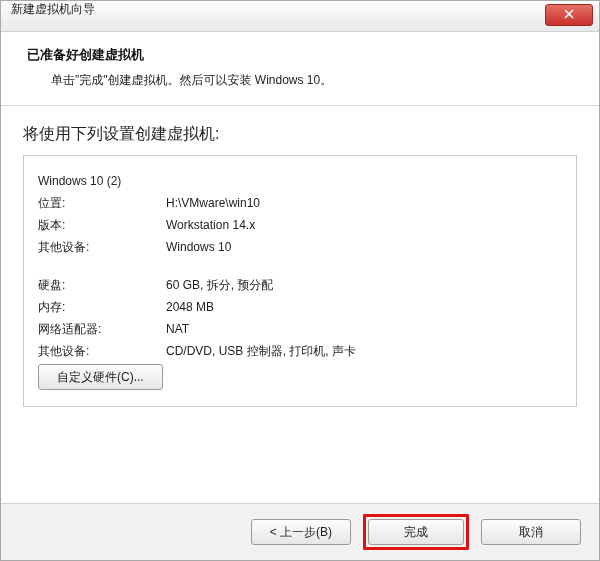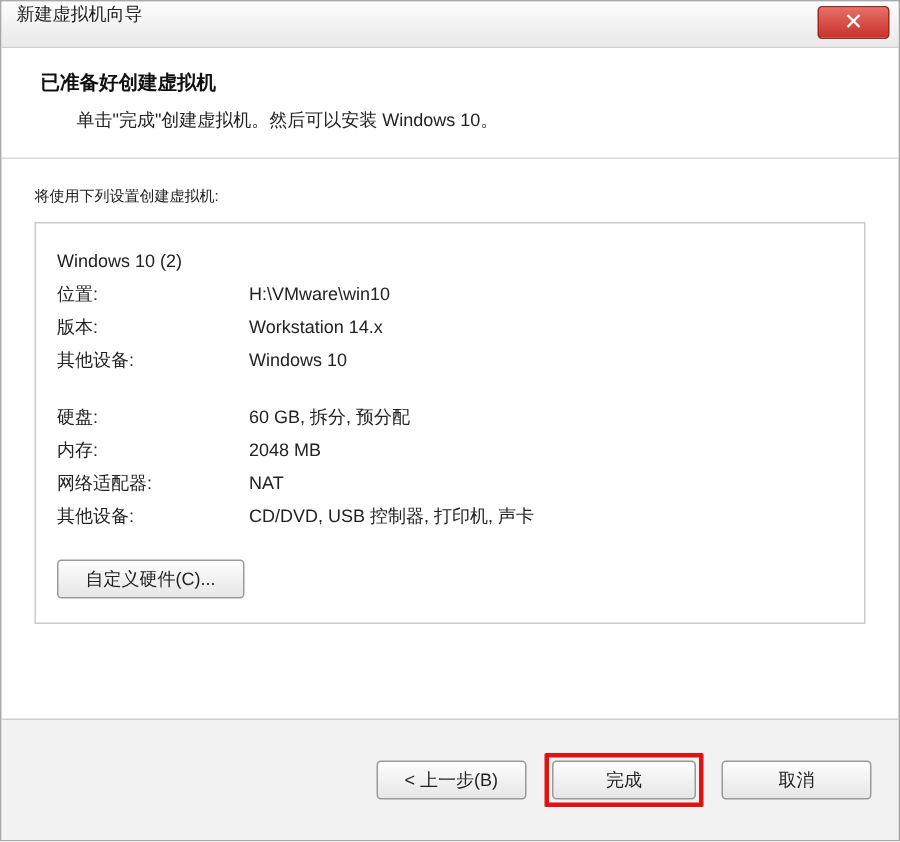--- a/index.html
+++ b/index.html
@@ -5,29 +5,29 @@
   html,body{margin:0;padding:0;font-family:"Microsoft YaHei","SimSun",Tahoma,sans-serif;font-size:12px;background:#fff;}
   .wizard{width:600px;height:561px;position:relative;border:1px solid #a9a9a9;box-sizing:border-box;background:#fff;overflow:hidden;}
   .titlebar{height:30px;background:linear-gradient(#fdfdfd,#e9e9e9);border-bottom:1px solid #d0d0d0;display:flex;align-items:flex-start;padding:0 0 0 10px;position:relative;}
   .titlebar .title{color:#222;font-size:12px;}
   .close-btn{position:absolute;right:6px;top:3px;width:46px;height:20px;background:linear-gradient(#e67066,#c9302c);border:1px solid #9b2a20;border-radius:3px;display:flex;align-items:center;justify-content:center;cursor:pointer;}
   .close-btn svg{width:10px;height:10px;}
   .header{padding:14px 28px 16px 26px;border-bottom:1px solid #d8d8d8;background:#fff;}
   .header .h1{font-weight:bold;font-size:13px;color:#111;margin-bottom:8px;}
   .header .h2{font-size:12px;color:#222;padding-left:24px;}
   .body{padding:18px 22px 0 22px;}
-  .intro{font-size:10px;color:#222;margin-bottom:10px;}
+  .intro{font-size:16px;color:#222;margin-bottom:10px;}
   .panel{border:1px solid #c9c9c9;background:#fff;padding:14px 14px 16px 14px;}
   .row{display:flex;line-height:22px;font-size:12px;color:#222;}
   .row .k{width:128px;flex:0 0 128px;}
   .row .v{flex:1;}
   .gap{height:16px;}
-  .customize-wrap{margin-top:18px;}
+  .customize-wrap{margin-top:2px;}
   .btn{display:inline-flex;align-items:center;justify-content:center;height:26px;padding:0 18px;font-size:12px;color:#222;background:linear-gradient(#fdfdfd,#e6e6e6);border:1px solid #9a9a9a;border-radius:3px;cursor:pointer;box-sizing:border-box;}
-  .footer{position:absolute;left:0;right:0;bottom:0;height:48px;border-top:1px solid #d0d0d0;background:#f2f2f2;display:flex;align-items:center;justify-content:flex-end;gap:12px;padding:16px 18px;}
+  .footer{position:absolute;left:0;right:0;bottom:0;height:48px;border-top:1px solid #d0d0d0;background:#f2f2f2;display:flex;align-items:center;justify-content:flex-end;gap:12px;padding:4px 18px;}
   .footer .btn{min-width:100px;}
   .btn-primary-frame{border:3px solid #e11212;padding:2px;border-radius:1px;}
   .btn-primary-frame .btn{min-width:96px;}
 </style>
 </head>
 <body>
 
 <div class="wizard">
 
   <div class="titlebar">

